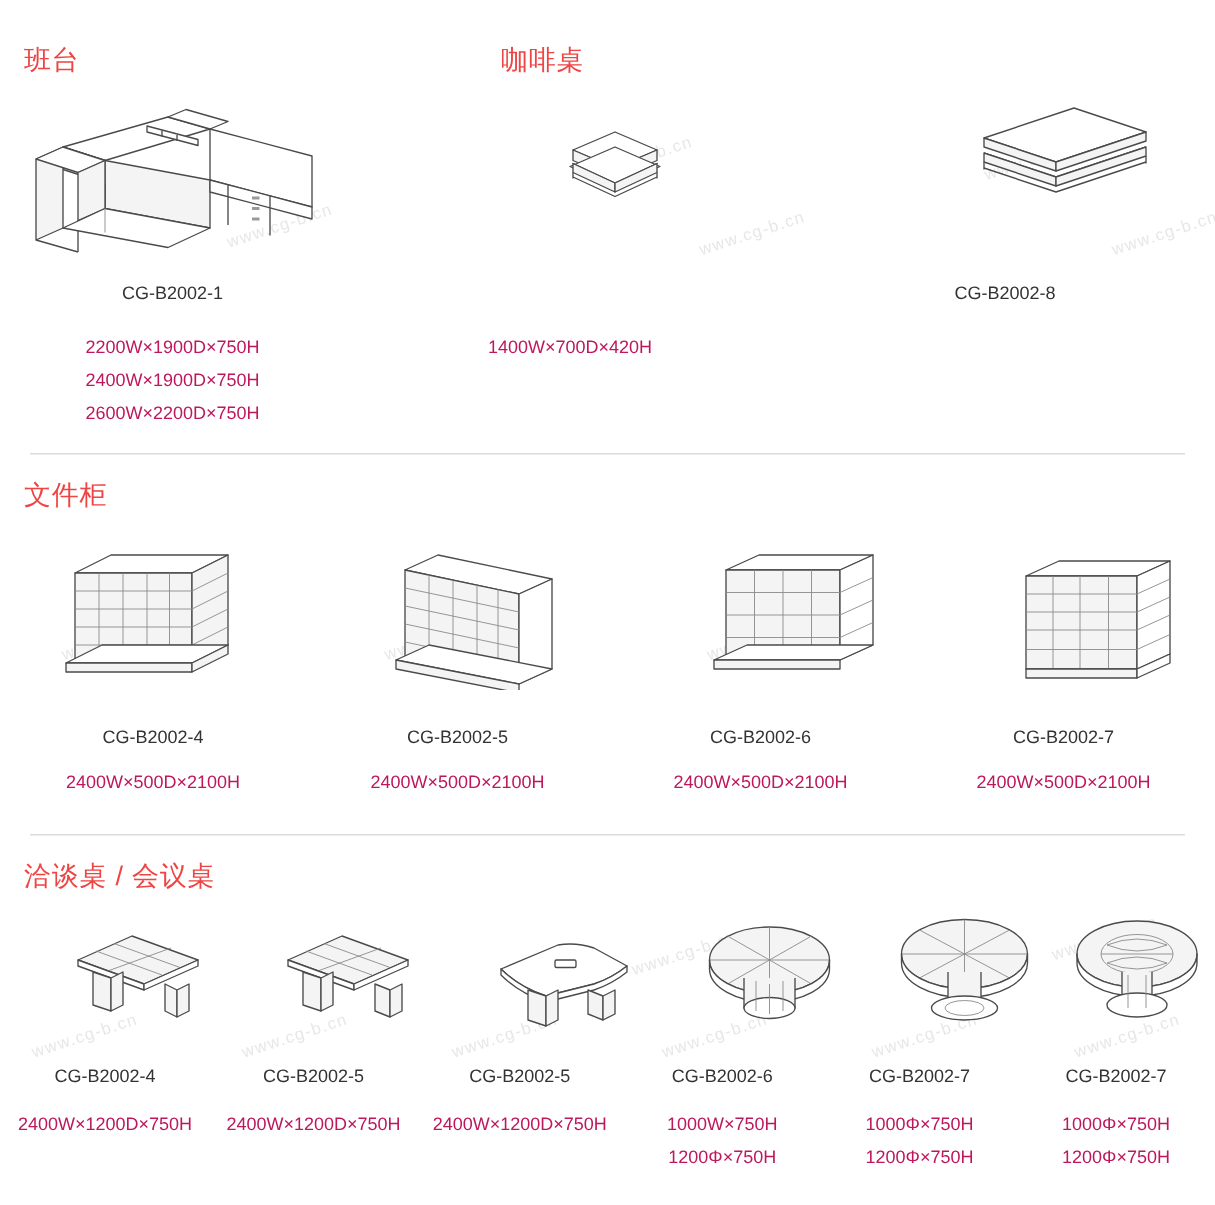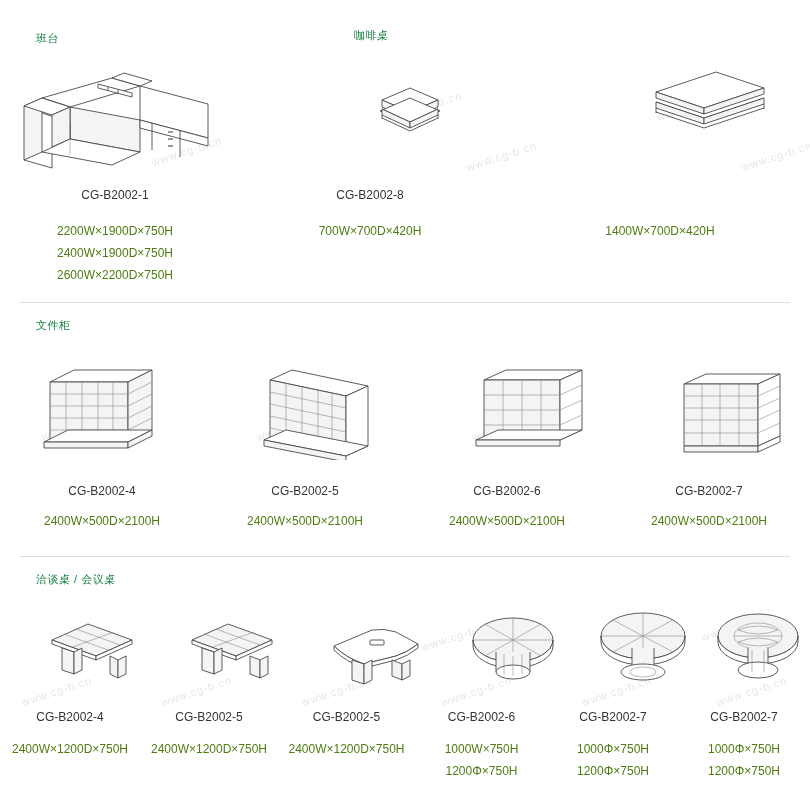--- a/index.html
+++ b/index.html
@@ -8,23 +8,23 @@
     width: 810px; height: 803px;
     background: #ffffff;
     font-family: "Liberation Sans", sans-serif;
     color: #222;
     overflow: hidden;
   }
   .page { position: relative; width: 810px; height: 803px; }
 
   .section { position: relative; }
   .section-title {
-    font-size: 11px;
-    color: #15803d;
-    padding-left: 36px;
+    font-size: 18px;
+    color: #ef4444;
+    padding-left: 16px;
     letter-spacing: 0.5px;
   }
   .divider {
     border: 0;
     border-top: 1px solid #dcdcdc;
     margin: 0 20px;
   }
 
   .row { display: flex; width: 810px; }
   .cell {
@@ -39,21 +39,21 @@
     align-items: center;
     justify-content: center;
   }
   .code {
     font-size: 12px;
     color: #333;
     margin-top: 2px;
   }
   .dims {
     font-size: 12px;
-    color: #4d7c0f;
+    color: #be185d;
     line-height: 22px;
     margin-top: 8px;
   }
   .dims div { white-space: nowrap; }
 
   
   .wm {
     position: absolute;
     color: #e7e7e7;
     font-size: 11px;
@@ -151,40 +151,35 @@
         <polygon class="lnf2" points="124,24 64,44 64,50 124,30"></polygon>
         <polyline class="ln" points="16,38 64,54 124,34"></polyline>
         <polygon class="lnf2" points="16,38 64,54 64,60 16,44"></polygon>
         <polygon class="lnf2" points="124,34 64,54 64,60 124,40"></polygon>
         <polyline class="ln" points="16,48 64,64 124,44"></polyline>
         <line class="ln" x1="16" y1="44" x2="16" y2="49"></line>
         <line class="ln" x1="124" y1="40" x2="124" y2="45"></line>
       </svg>
     </div>
 
-    <div class="row" style="position:absolute; left:0; top:186px;">
+    <div class="row" style="position:absolute; left:0; top:186px;justify-content:space-between;">
       <div class="cell" style="width:230px;">
         <div class="code">CG-B2002-1</div>
       </div>
       <div class="cell" style="width:280px;">
         <div class="code">CG-B2002-8</div>
       </div>
     </div>
 
     <div class="row" style="position:absolute; left:0; top:212px;">
       <div class="cell" style="width:230px;">
         <div class="dims">
           <div>2200W×1900D×750H</div>
           <div>2400W×1900D×750H</div>
           <div>2600W×2200D×750H</div>
-        </div>
-      </div>
-      <div class="cell" style="width:280px;">
-        <div class="dims">
-          <div>700W×700D×420H</div>
         </div>
       </div>
       <div class="cell" style="width:300px;">
         <div class="dims">
           <div>1400W×700D×420H</div>
         </div>
       </div>
     </div>
   </div>
 

